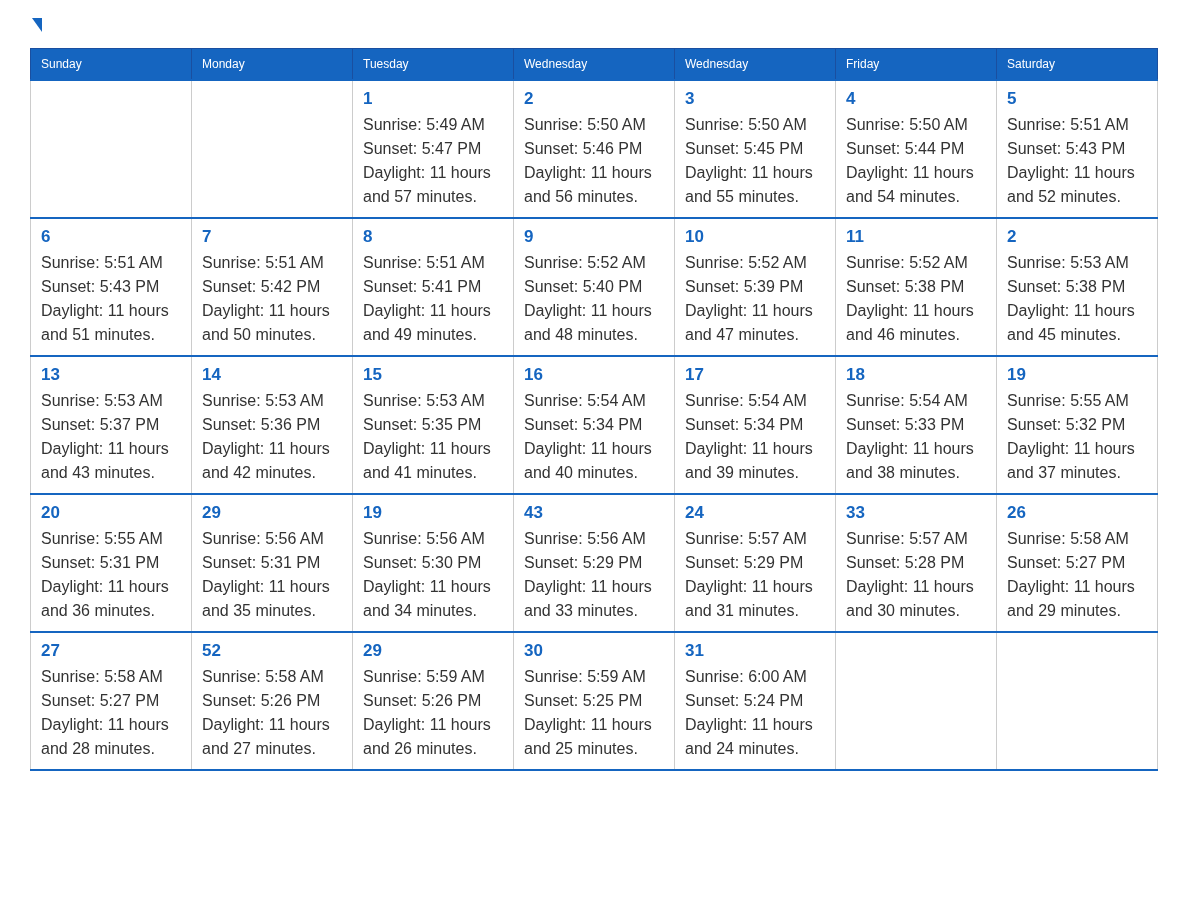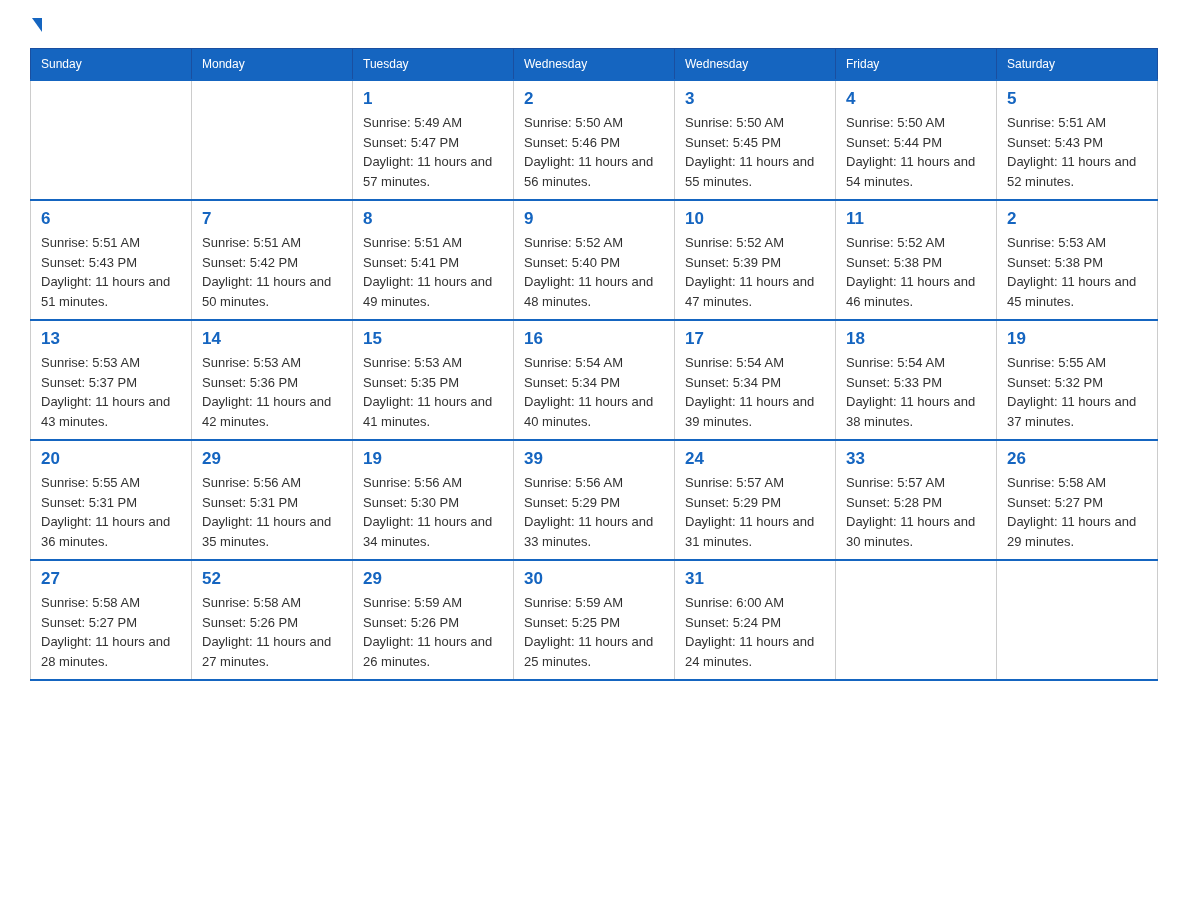--- a/index.html
+++ b/index.html
@@ -89,21 +89,21 @@
     }
     .day-number {
       font-size: 17px;
       color: #1565c0;
       font-weight: bold;
       margin-bottom: 4px;
       display: block;
     }
     .day-info {
       color: #333;
-      font-size: 13px;
+      font-size: 16px;
       line-height: 1.5;
     }
     .empty-cell {
       background: #fff;
     }
     tr {
       border-bottom: 2px solid #1565c0;
     }
   </style>
 </head>
@@ -229,21 +229,21 @@
         </td>
         <td>
           <span class="day-number">29</span>
           <div class="day-info">Sunrise: 5:56 AM<br>Sunset: 5:31 PM<br>Daylight: 11 hours and 35 minutes.</div>
         </td>
         <td>
           <span class="day-number">19</span>
           <div class="day-info">Sunrise: 5:56 AM<br>Sunset: 5:30 PM<br>Daylight: 11 hours and 34 minutes.</div>
         </td>
         <td>
-          <span class="day-number">39</span>
+          <span class="day-number">43</span>
           <div class="day-info">Sunrise: 5:56 AM<br>Sunset: 5:29 PM<br>Daylight: 11 hours and 33 minutes.</div>
         </td>
         <td>
           <span class="day-number">24</span>
           <div class="day-info">Sunrise: 5:57 AM<br>Sunset: 5:29 PM<br>Daylight: 11 hours and 31 minutes.</div>
         </td>
         <td>
           <span class="day-number">33</span>
           <div class="day-info">Sunrise: 5:57 AM<br>Sunset: 5:28 PM<br>Daylight: 11 hours and 30 minutes.</div>
         </td>

